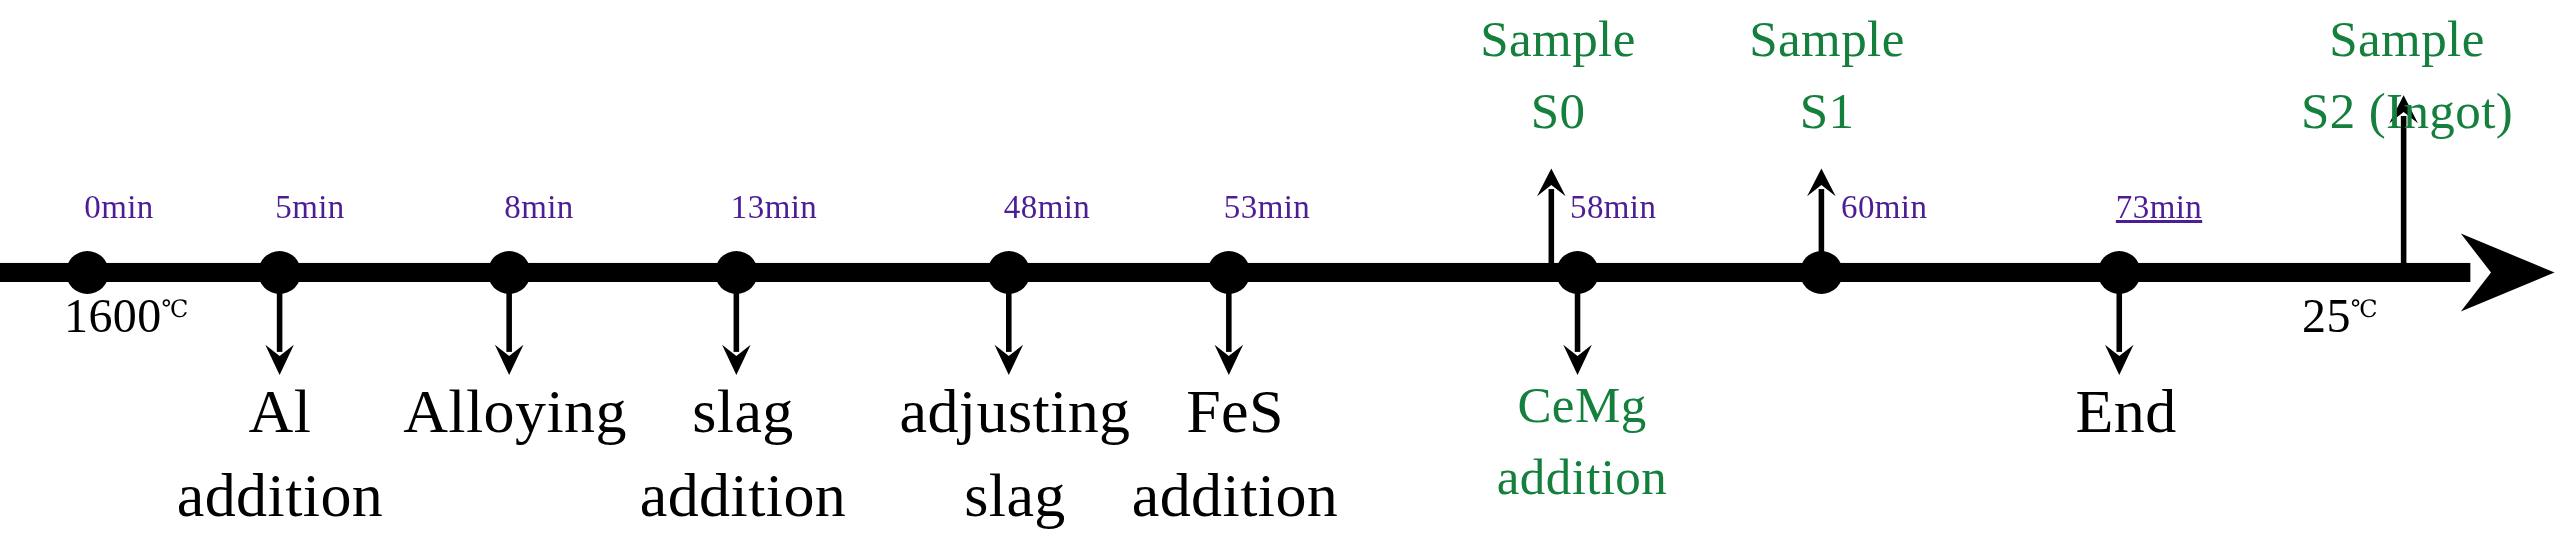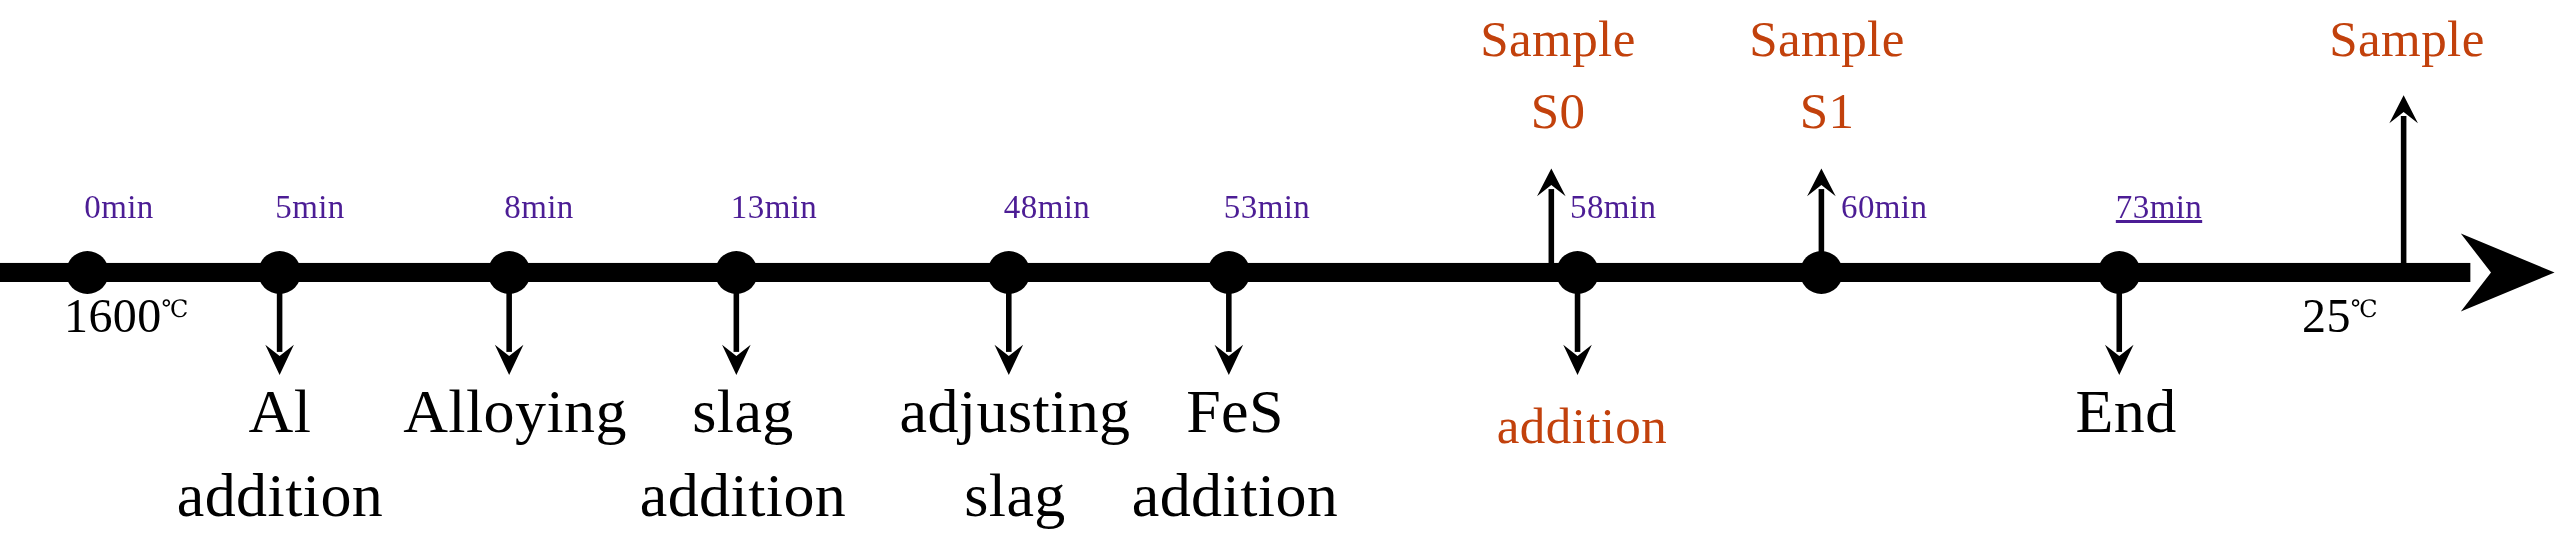--- a/index.html
+++ b/index.html
@@ -43,21 +43,21 @@
     color: #4c1d95;
   }
   .event-label {
     font-size: 62px;
     color: #000000;
     text-align: center;
   }
   .event-label .l2 { display: block; margin-top: 22px; }
   .sample-label {
     font-size: 51px;
-    color: #c2410c;
+    color: #15803d;
     text-align: center;
   }
   .sample-label .l2 { display: block; margin-top: 20.7px; }
   .temp-label {
     font-size: 48px;
     color: #000000;
   }
   .deg {
     font-size: 24px;
     vertical-align: 0.62em;
@@ -186,35 +186,37 @@
     <span class="l1">adjusting</span>
     <span class="l2">slag</span>
   </div>
 
   <div class="lbl event-label center" style="left:1235px; top:380px;">
     <span class="l1">FeS</span>
     <span class="l2">addition</span>
   </div>
 
   <div class="lbl event-label sample-label center" style="left:1582px; top:380px;">
+    <span class="l1">CeMg</span>
     <span class="l2">addition</span>
   </div>
 
   <div class="lbl event-label center" style="left:2126px; top:380px;">
     <span class="l1">End</span>
   </div>
 
   <div class="lbl sample-label center" style="left:1558px; top:14.3px;">
     <span class="l1">Sample</span>
     <span class="l2">S0</span>
   </div>
 
   <div class="lbl sample-label center" style="left:1827px; top:14.3px;">
     <span class="l1">Sample</span>
     <span class="l2">S1</span>
   </div>
 
   <div class="lbl sample-label center" style="left:2407px; top:14.3px;">
     <span class="l1">Sample</span>
+    <span class="l2">S2 (Ingot)</span>
   </div>
 
 </div>
 
 
 </body></html>

